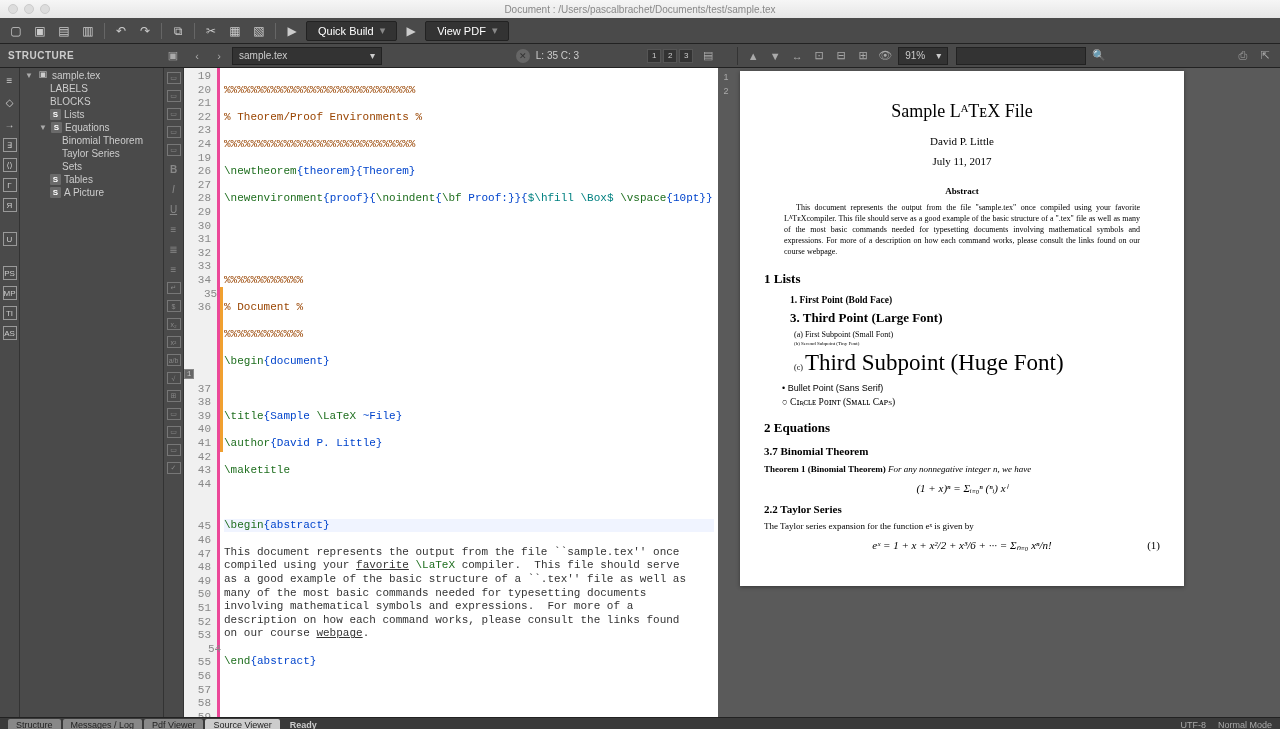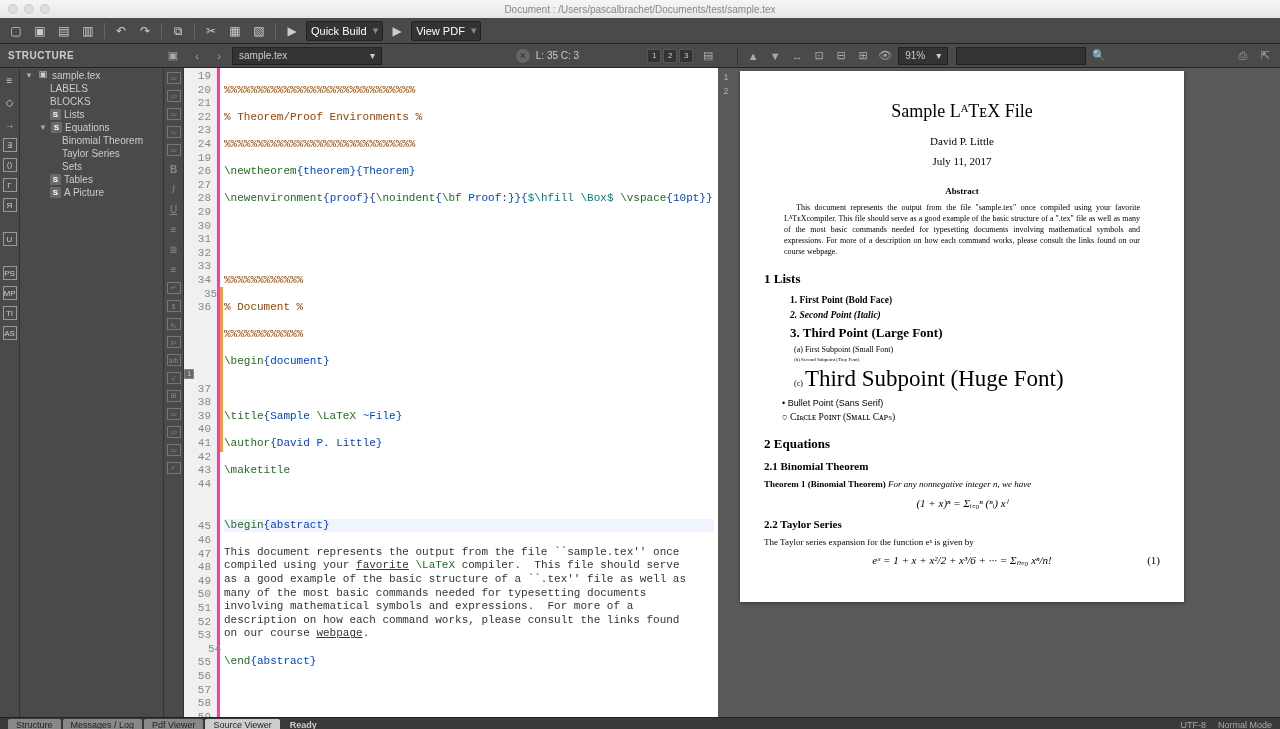--- a/index.html
+++ b/index.html
@@ -8,21 +8,21 @@
 
 .titlebar { height: 18px; background: linear-gradient(#f6f6f6, #e6e6e6); display: flex; align-items: center; padding: 0 8px; font-size: 10px; color: #888; position: relative; }
 .traffic-lights { display: flex; gap: 6px; position: absolute; left: 8px; top: 4px; }
 .traffic-light { width: 10px; height: 10px; border-radius: 50%; background: #ddd; border: 1px solid #ccc; }
 .titlebar-text { margin: 12px auto; }
 
 
 .main-toolbar { height: 26px; background: #4a4a4a; display: flex; align-items: center; padding: 0 6px; gap: 4px; border-bottom: 1px solid #222; }
 .tb-btn { width: 20px; height: 20px; display: flex; align-items: center; justify-content: center; color: #ccc; cursor: pointer; font-size: 12px; }
 .tb-sep { width: 1px; height: 16px; background: #666; margin: 0 2px; }
-.run-btn { height: 20px; background: #333; border: 1px solid #222; color: #fff; padding: 0 4px; display: flex; align-items: center; font-size: 11px; border-radius: 2px; }
+.run-btn { height: 20px; background: #333; border: 1px solid #222; color: #fff; padding: 0 11px; display: flex; align-items: center; font-size: 11px; border-radius: 2px; }
 .arrow-btn { padding: 0 4px; }
 
 
 .sub-toolbar { height: 24px; background: #4a4a4a; display: flex; align-items: center; border-bottom: 1px solid #222; }
 .structure-label { width: 164px; padding-left: 8px; color: #ccc; font-size: 10px; font-weight: bold; letter-spacing: 0.5px; }
 .nav-area { display: flex; align-items: center; gap: 4px; padding: 0 6px; }
 .nav-btn { width: 18px; height: 18px; color: #aaa; display: flex; align-items: center; justify-content: center; font-size: 11px; }
 .file-dropdown { width: 150px; height: 18px; background: #333; border: 1px solid #222; color: #ccc; padding: 0 6px; font-size: 10px; display: flex; align-items: center; justify-content: space-between; }
 .cursor-pos { margin-left: auto; color: #ccc; font-size: 10px; padding: 0 8px; display: flex; align-items: center; gap: 6px; }
 .close-x { width: 14px; height: 14px; border-radius: 50%; background: #666; color: #333; display: flex; align-items: center; justify-content: center; font-size: 9px; }
@@ -371,34 +371,33 @@
     <div class="pdf-scroll">
       <div class="pdf-page">
         <div class="pdf-title">Sample LᴬTᴇX File</div>
         <div class="pdf-author">David P. Little</div>
         <div class="pdf-date">July 11, 2017</div>
         <div class="pdf-abstract-h">Abstract</div>
         <div class="pdf-abstract-t">This document represents the output from the file "sample.tex" once compiled using your favorite LᴬTᴇXcompiler. This file should serve as a good example of the basic structure of a ".tex" file as well as many of the most basic commands needed for typesetting documents involving mathematical symbols and expressions. For more of a description on how each command works, please consult the links found on our course webpage.</div>
         <div class="pdf-sec">1   Lists</div>
         <ul class="pdf-ol">
           <li><b>1. First Point (Bold Face)</b></li>
-          <li><i>2. Second Point (Italic)</i></li>
           <li style="font-size:13px;">3. Third Point (Large Font)</li>
         </ul>
         <ul class="pdf-ol2">
           <li>(a)  First Subpoint (Small Font)</li>
           <li style="font-size:5px;">(b)  Second Subpoint (Tiny Font)</li>
           <li><span>(c)  </span><span class="pdf-huge">Third Subpoint (Huge Font)</span></li>
         </ul>
         <ul class="pdf-ul">
           <li style="font-family:sans-serif;font-size:9px;">• Bullet Point (Sans Serif)</li>
           <li style="font-variant:small-caps;">○ Cɪʀᴄʟᴇ Pᴏɪɴᴛ (Sᴍᴀʟʟ Cᴀᴘs)</li>
         </ul>
         <div class="pdf-sec">2   Equations</div>
-        <div class="pdf-subsec">2.1   Binomial Theorem</div>
+        <div class="pdf-subsec">3.7   Binomial Theorem</div>
         <div class="pdf-theorem"><b>Theorem 1 (Binomial Theorem)</b> <i>For any nonnegative integer n, we have</i></div>
         <div class="pdf-math">(1 + x)ⁿ = Σᵢ₌₀ⁿ (ⁿᵢ) xⁱ</div>
         <div class="pdf-subsec">2.2   Taylor Series</div>
         <div class="pdf-body">The Taylor series expansion for the function eˣ is given by</div>
         <div class="pdf-math" style="position:relative;"><span>eˣ = 1 + x + x²/2 + x³/6 + ··· = Σₙ₌₀ xⁿ/n!</span><span style="position:absolute;right:0;font-style:normal;">(1)</span></div>
       </div>
     </div>
   </div>
 
 </div>

